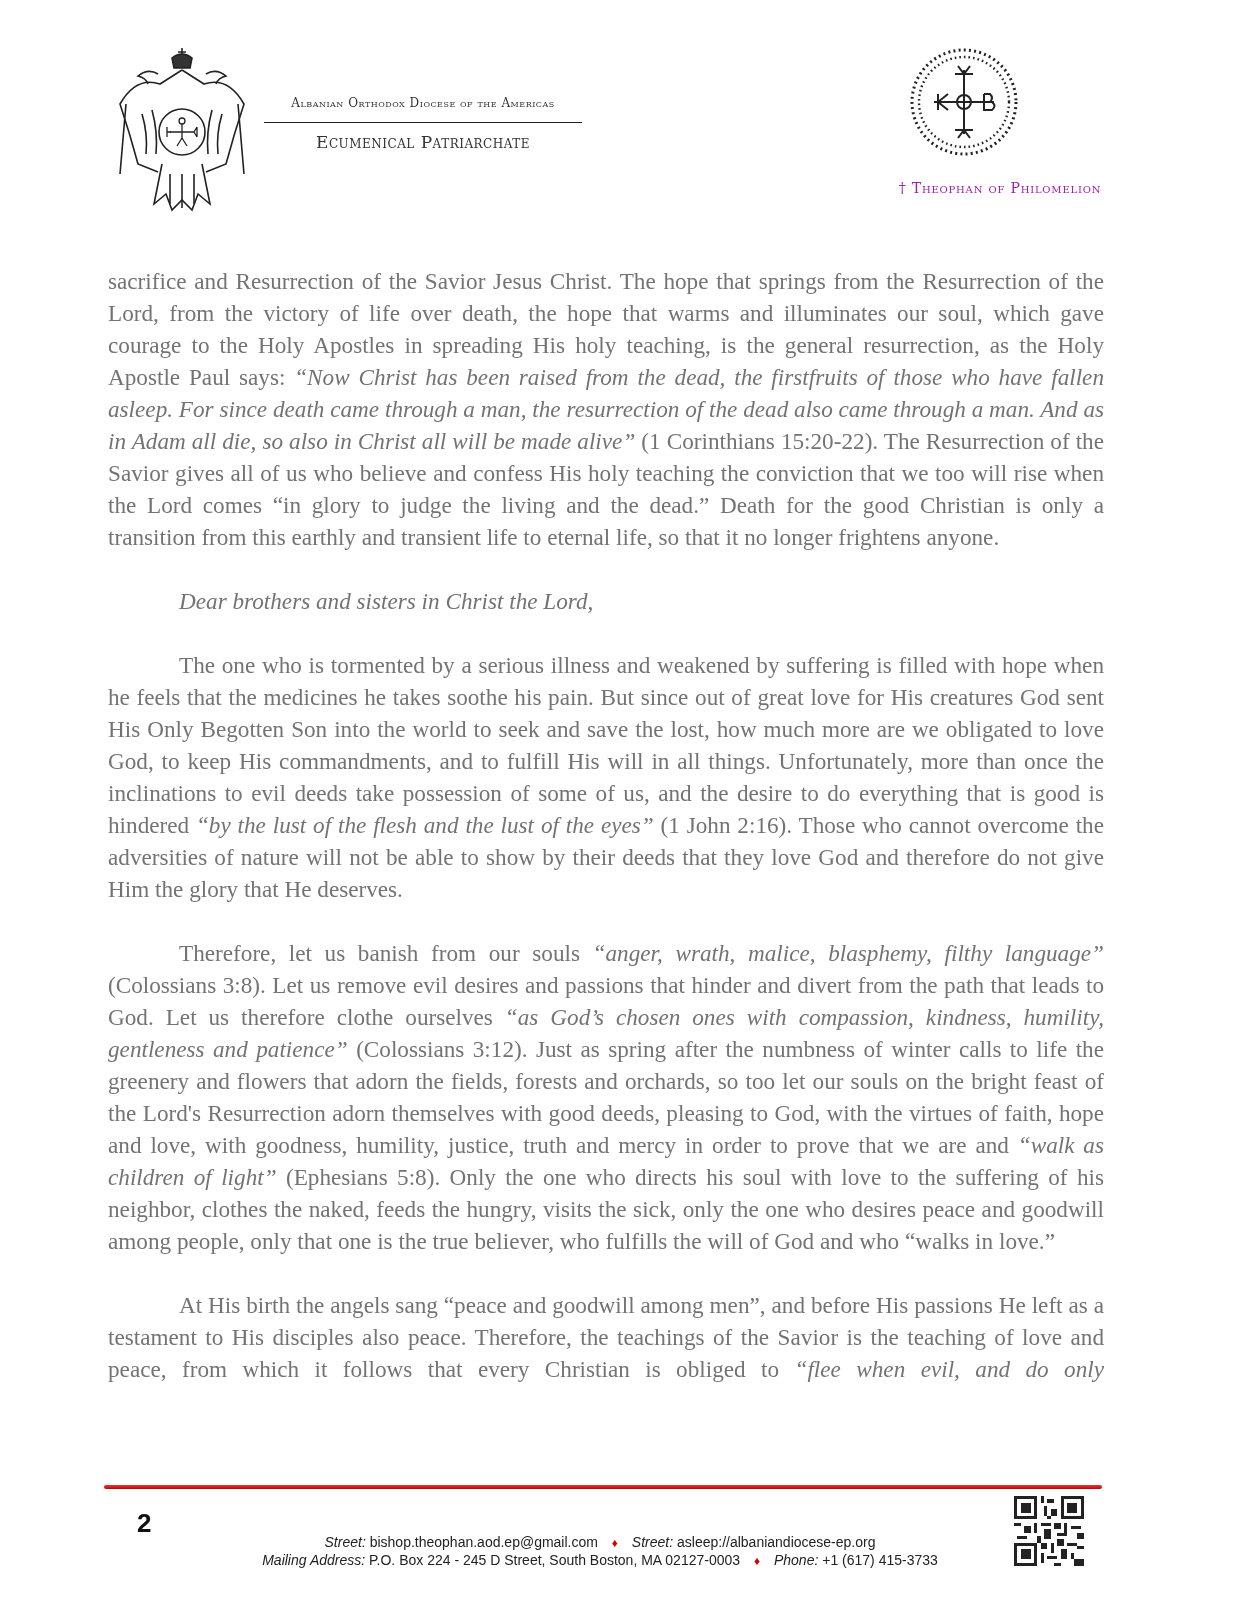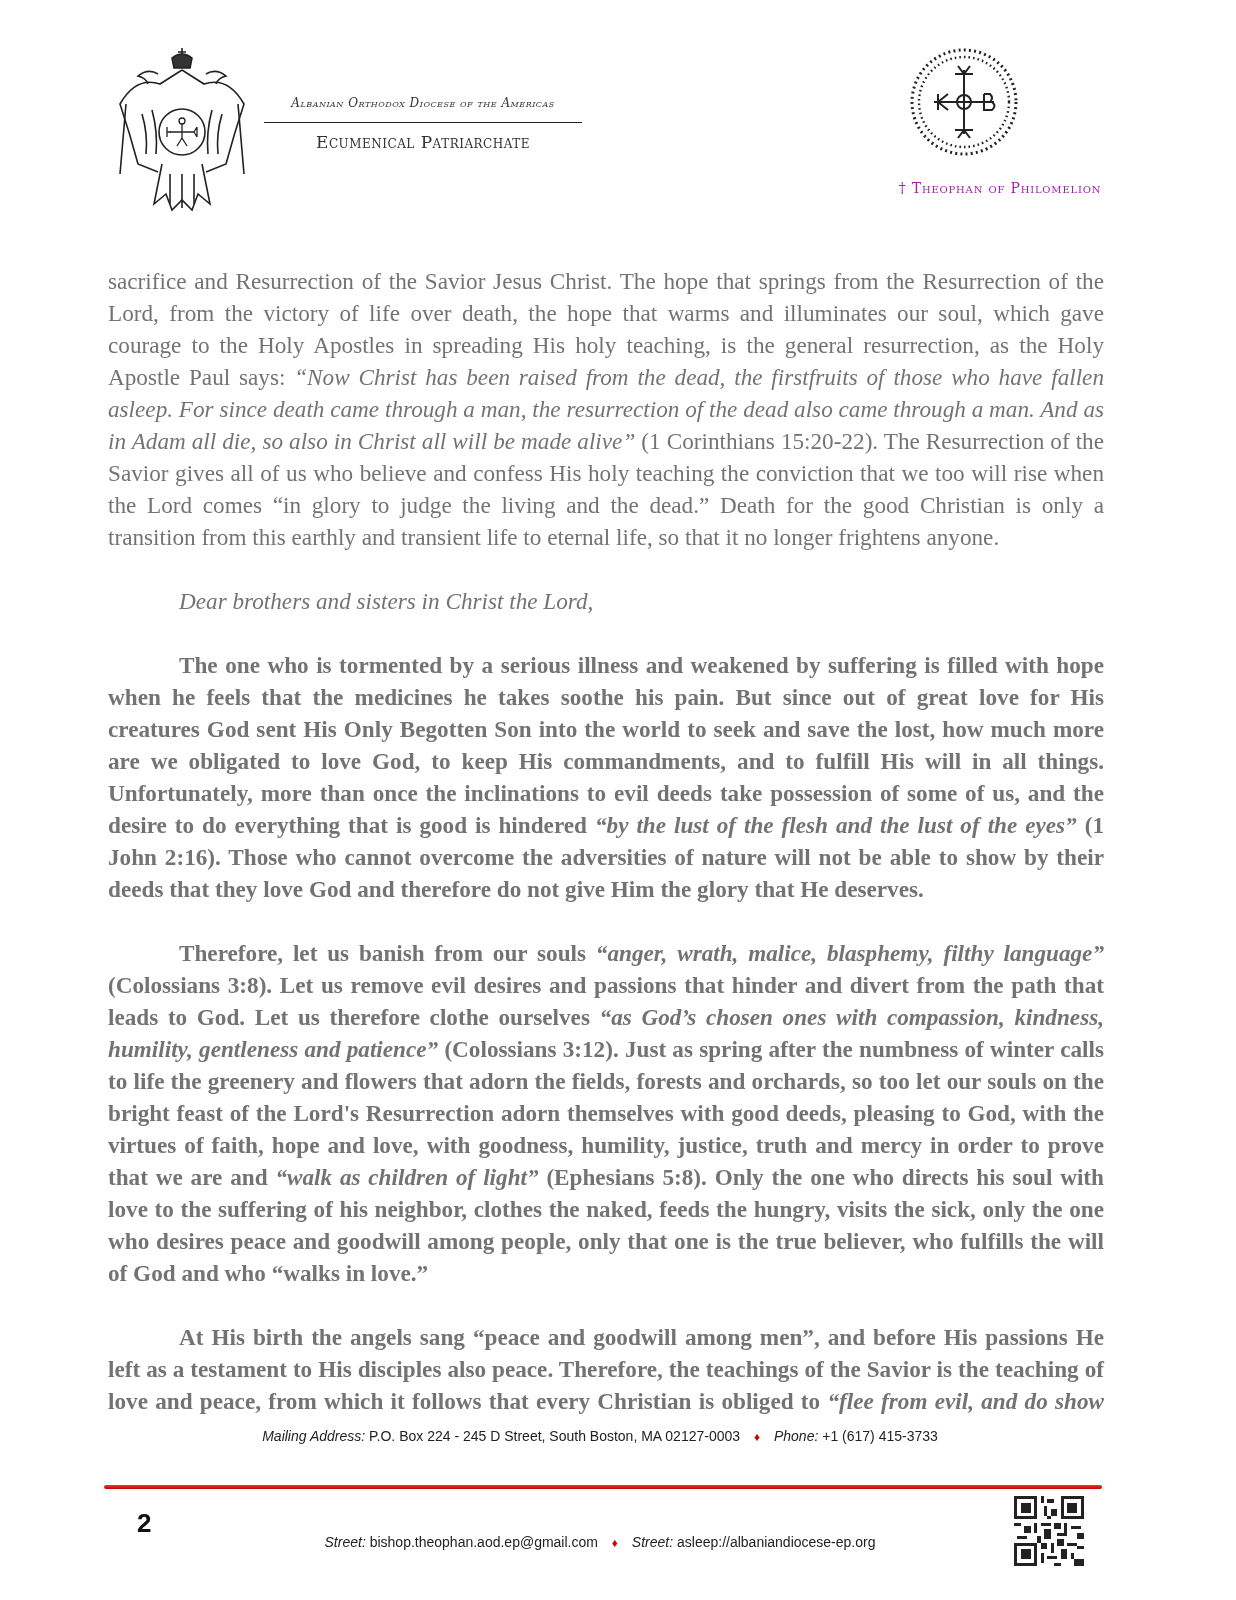--- a/index.html
+++ b/index.html
@@ -2,38 +2,38 @@
 <html><head>
 <meta charset="utf-8">
 <style>
   html, body { margin: 0; padding: 0; background: #ffffff; }
   body { width: 1236px; height: 1600px; position: relative; overflow: hidden; color: #111; }
   .page { position: absolute; left: 0; top: 0; width: 1236px; height: 1600px; }
 
   
   .crest { position: absolute; left: 112px; top: 44px; width: 140px; height: 176px; }
   .org { position: absolute; left: 264px; top: 96px; width: 318px; text-align: center; font-family: "DejaVu Serif", serif; color: #333; }
-  .org .name { font-size: 12px; font-variant: small-caps; letter-spacing: 0.5px; padding-bottom: 12px; border-bottom: 1.5px solid #222; font-style: italic; }
+  .org .name { font-size: 12px; font-variant: small-caps; letter-spacing: 0.5px; padding-bottom: 12px; border-bottom: 1.5px solid #222; }
   .org .sub { font-size: 17px; font-variant: small-caps; letter-spacing: 0.5px; margin-top: 9px; }
   .seal { position: absolute; left: 908px; top: 46px; width: 112px; height: 112px; }
   .bishop { position: absolute; left: 880px; top: 180px; width: 240px; text-align: center; font-family: "DejaVu Serif", serif; font-size: 14px; font-variant: small-caps; letter-spacing: 0.8px; color: #a21caf; }
 
   
   .body-text { position: absolute; left: 108px; top: 265px; width: 996px; font-family: "Liberation Serif", "DejaVu Serif", serif; font-size: 23.2px; line-height: 32px; text-align: justify; color: #737373; }
   .body-text p { margin: 0; }
-  .body-text p.indent { text-indent: 71px; font-weight: bold; }
+  .body-text p.indent { text-indent: 71px; }
   .body-text .gap { height: 32px; }
   .body-text em { font-style: italic; }
   .salutation { font-weight: normal; font-style: italic; padding-left: 71px; }
 
   
   .red-rule { position: absolute; left: 104px; top: 1485px; width: 998px; height: 4px; background: linear-gradient(#e23a3a, #c70000); border-radius: 2px; }
   .pg-num { position: absolute; left: 137px; top: 1508px; font-family: "Liberation Sans", sans-serif; font-weight: bold; font-size: 26px; color: #111; }
   .foot { position: absolute; left: 180px; width: 840px; text-align: center; font-family: "Liberation Sans", "DejaVu Sans", sans-serif; font-size: 14px; color: #222; }
-  .foot.l1 { top: 1428px; }
+  .foot.l1 { top: 1552px; }
   .foot.l2 { top: 1534px; }
   .foot em { font-style: italic; }
   .diamond { color: #d40000; margin: 0 10px; font-size: 12px; }
   .qr { position: absolute; left: 1014px; top: 1496px; width: 70px; height: 70px; }
 </style>
 </head>
 <body>
 
 <div class="page">
 
@@ -81,21 +81,21 @@
 
   <div class="body-text">
     <p><span>sacrifice and Resurrection of the Savior Jesus Christ. The hope that springs from the Resurrection of the Lord, from the victory of life over death, the hope that warms and illuminates our soul, which gave courage to the Holy Apostles in spreading His holy teaching, is the general resurrection, as the Holy Apostle Paul says: </span><em>“Now Christ has been raised from the dead, the firstfruits of those who have fallen asleep. For since death came through a man, the resurrection of the dead also came through a man. And as in Adam all die, so also in Christ all will be made alive”</em><span> (1 Corinthians 15:20-22). The Resurrection of the Savior gives all of us who believe and confess His holy teaching the conviction that we too will rise when the Lord comes “in glory to judge the living and the dead.” Death for the good Christian is only a transition from this earthly and transient life to eternal life, so that it no longer frightens anyone.</span></p>
     <div class="gap"></div>
     <p class="salutation">Dear brothers and sisters in Christ the Lord,</p>
     <div class="gap"></div>
     <p class="indent"><span>The one who is tormented by a serious illness and weakened by suffering is filled with hope when he feels that the medicines he takes soothe his pain. But since out of great love for His creatures God sent His Only Begotten Son into the world to seek and save the lost, how much more are we obligated to love God, to keep His commandments, and to fulfill His will in all things. Unfortunately, more than once the inclinations to evil deeds take possession of some of us, and the desire to do everything that is good is hindered </span><em>“by the lust of the flesh and the lust of the eyes”</em><span> (1 John 2:16). Those who cannot overcome the adversities of nature will not be able to show by their deeds that they love God and therefore do not give Him the glory that He deserves.</span></p>
     <div class="gap"></div>
     <p class="indent"><span>Therefore, let us banish from our souls </span><em>“anger, wrath, malice, blasphemy, filthy language”</em><span> (Colossians 3:8). Let us remove evil desires and passions that hinder and divert from the path that leads to God. Let us therefore clothe ourselves </span><em>“as God’s chosen ones with compassion, kindness, humility, gentleness and patience”</em><span> (Colossians 3:12). Just as spring after the numbness of winter calls to life the greenery and flowers that adorn the fields, forests and orchards, so too let our souls on the bright feast of the Lord's Resurrection adorn themselves with good deeds, pleasing to God, with the virtues of faith, hope and love, with goodness, humility, justice, truth and mercy in order to prove that we are and </span><em>“walk as children of light”</em><span> (Ephesians 5:8). Only the one who directs his soul with love to the suffering of his neighbor, clothes the naked, feeds the hungry, visits the sick, only the one who desires peace and goodwill among people, only that one is the true believer, who fulfills the will of God and who “walks in love.”</span></p>
     <div class="gap"></div>
-    <p class="indent" style="text-align-last: justify;"><span>At His birth the angels sang “peace and goodwill among men”, and before His passions He left as a testament to His disciples also peace. Therefore, the teachings of the Savior is the teaching of love and peace, from which it follows that every Christian is obliged to </span><em>“flee from evil, and do show</em></p>
+    <p class="indent" style="text-align-last: justify;"><span>At His birth the angels sang “peace and goodwill among men”, and before His passions He left as a testament to His disciples also peace. Therefore, the teachings of the Savior is the teaching of love and peace, from which it follows that every Christian is obliged to </span><em>“flee when evil, and do only</em></p>
   </div>
 
   <div class="red-rule"></div>
   <div class="pg-num">2</div>
 
   <div class="foot l1">
     <em>Mailing Address:</em><span> P.O. Box 224 - 245 D Street, South Boston, MA 02127-0003</span>
     <span class="diamond">♦</span>
     <em>Phone:</em><span> +1 (617) 415-3733</span>
   </div>

